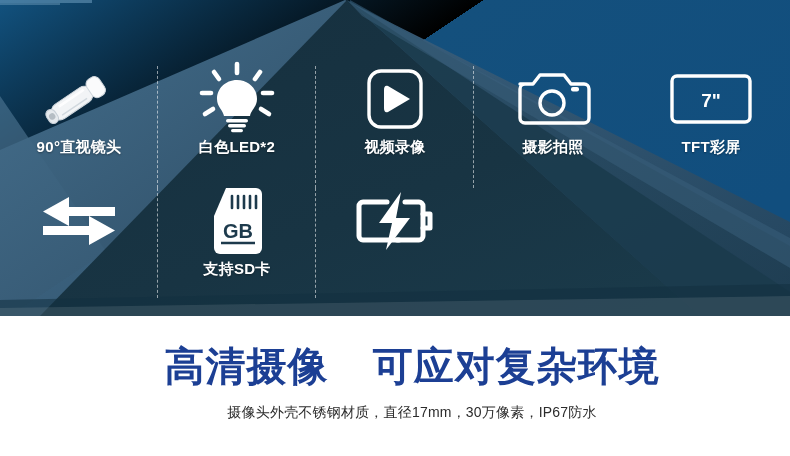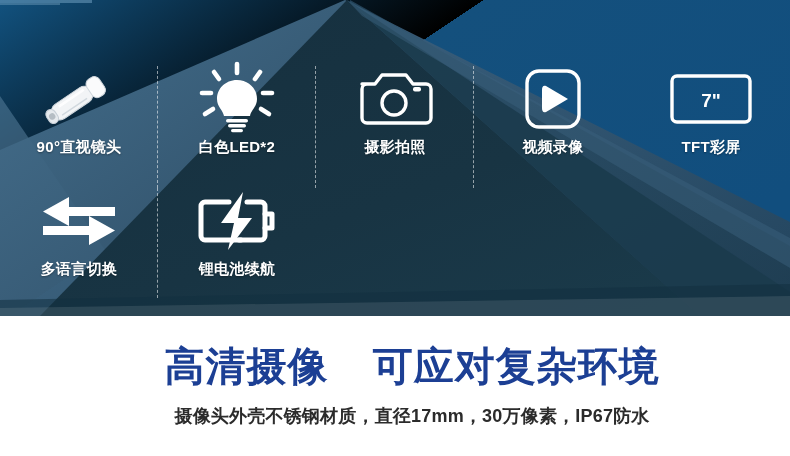--- a/index.html
+++ b/index.html
@@ -60,21 +60,21 @@
     display:flex;flex-direction:column;align-items:center;justify-content:flex-start;padding-left:17px;
   }
   #headline{
     margin-top:30px;
     font-size:40px;font-weight:bold;color:#1c3f94;
     letter-spacing:1px;line-height:1;white-space:nowrap;
   }
   #headline .gap{display:inline-block;width:20px;}
   #subline{
     margin-top:18px;
-    font-size:18px;font-weight:bold;color:#2b2b2b;
+    font-size:14px;font-weight:normal;color:#2b2b2b;
     letter-spacing:.2px;white-space:nowrap;
   }
 </style>
 </head>
 <body>
 
 <div id="stage">
 
   <div id="hero">
     <svg class="bgsvg" viewBox="0 0 790 316" preserveAspectRatio="none">
@@ -169,71 +169,86 @@
             <line x1="7" y1="52" x2="15" y2="47"></line>
             <line x1="71" y1="52" x2="63" y2="47"></line>
           </g>
         </svg>
       </div>
       <div class="lbl">白色LED*2</div>
     </div>
 
     <div class="cell sep">
       <div class="iconwrap">
+        <svg class="ic" width="64" height="66" viewBox="0 0 64 66">
+          <rect class="st3" x="6" y="5" width="52" height="56" rx="12"></rect>
+          <path class="fl" d="M25 20 L47 33 L25 46 C22 47 21 45 21 42 L21 24 C21 21 22 19 25 20 Z"></path>
+        </svg>
+      </div>
+      <div class="lbl">视频录像</div>
+    </div>
+
+    <div class="cell sep">
+      <div class="iconwrap">
         <svg class="ic" width="78" height="62" viewBox="0 0 78 62">
           <path class="st3" d="M7 16 h13 l7 -9 h24 l7 9 h13 a5 5 0 0 1 5 5 v29 a5 5 0 0 1 -5 5 h-59 a5 5 0 0 1 -5 -5 v-29 a5 5 0 0 1 5 -5 z" transform="translate(-1,0)"></path>
           <circle class="st3" cx="38" cy="35" r="12"></circle>
           <rect class="fl" x="57" y="19" width="8" height="4.5" rx="2"></rect>
         </svg>
       </div>
       <div class="lbl">摄影拍照</div>
     </div>
 
-    <div class="cell sep">
-      <div class="iconwrap">
-        <svg class="ic" width="64" height="66" viewBox="0 0 64 66">
-          <rect class="st3" x="6" y="5" width="52" height="56" rx="12"></rect>
-          <path class="fl" d="M25 20 L47 33 L25 46 C22 47 21 45 21 42 L21 24 C21 21 22 19 25 20 Z"></path>
-        </svg>
-      </div>
-      <div class="lbl">视频录像</div>
-    </div>
-
     <div class="cell row2">
       <div class="iconwrap">
         <svg class="ic" width="88" height="56" viewBox="0 0 88 56">
           <rect class="st3" x="5" y="5" width="78" height="46" rx="5"></rect>
           <text x="44" y="36" text-anchor="middle" fill="#ffffff" font-family="Liberation Sans, sans-serif" font-size="19" font-weight="bold">7"</text>
         </svg>
       </div>
       <div class="lbl">TFT彩屏</div>
     </div>
 
     <div class="cell row2 sep">
       <div class="iconwrap">
         <svg class="ic" width="84" height="56" viewBox="0 0 84 56">
           <path class="fl" d="M32 6 L32 16 L78 16 L78 25 L32 25 L32 35 L6 20.5 Z" transform="translate(0,-2) rotate(0 42 20)"></path>
           <path class="fl" d="M52 21 L52 31 L6 31 L6 40 L52 40 L52 50 L78 35.5 Z" transform="translate(0,2)"></path>
         </svg>
       </div>
-      <div class="lbl">多语言切换</div>
-    </div>
-
+    </div>
+
+    <div class="cell row2 sep">
+      <div class="iconwrap">
+        <svg class="ic" width="58" height="70" viewBox="0 0 58 70">
+          <path class="fl" d="M18 2 L48 2 a6 6 0 0 1 6 6 L54 62 a6 6 0 0 1 -6 6 L12 68 a6 6 0 0 1 -6 -6 L6 30 Z"></path>
+          <g stroke="#1d3a4c" stroke-width="2.6" stroke-linecap="round">
+            <line x1="24" y1="10" x2="24" y2="22"></line>
+            <line x1="30" y1="10" x2="30" y2="22"></line>
+            <line x1="36" y1="10" x2="36" y2="22"></line>
+            <line x1="42" y1="10" x2="42" y2="22"></line>
+            <line x1="48" y1="10" x2="48" y2="22"></line>
+          </g>
+          <text x="30" y="52" text-anchor="middle" fill="#1d3a4c" font-family="Liberation Sans, sans-serif" font-size="20" font-weight="bold">GB</text>
+          <line x1="13" y1="57" x2="47" y2="57" stroke="#1d3a4c" stroke-width="2.4"></line>
+        </svg>
+      </div>
+      <div class="lbl">支持SD卡</div>
+    </div>
 
 
     <div class="cell row2 sep">
       <div class="iconwrap">
         <svg class="ic" width="84" height="58" viewBox="0 0 84 58">
           <path class="st3" style="stroke-width:5" d="M34 10 L10 10 a4 4 0 0 0 -4 4 L6 44 a4 4 0 0 0 4 4 L46 48"></path>
           <path class="st3" style="stroke-width:5" d="M52 10 L66 10 a4 4 0 0 1 4 4 L70 44 a4 4 0 0 1 -4 4 L44 48"></path>
           <path class="st3" style="stroke-width:5" d="M70 22 L77 22 L77 36 L70 36"></path>
           <path class="fl" d="M48 0 L26 31 L39 31 L33 58 L57 26 L43 26 Z" stroke="#1d3a4c" stroke-width="0"></path>
         </svg>
       </div>
-      <div class="lbl">锂电池续航</div>
     </div>
 
   </div>
 
   <div id="copy">
     <div id="headline">
       <span>高清摄像</span>
       <span class="gap"></span>
       <span>可应对复杂环境</span>
     </div>

